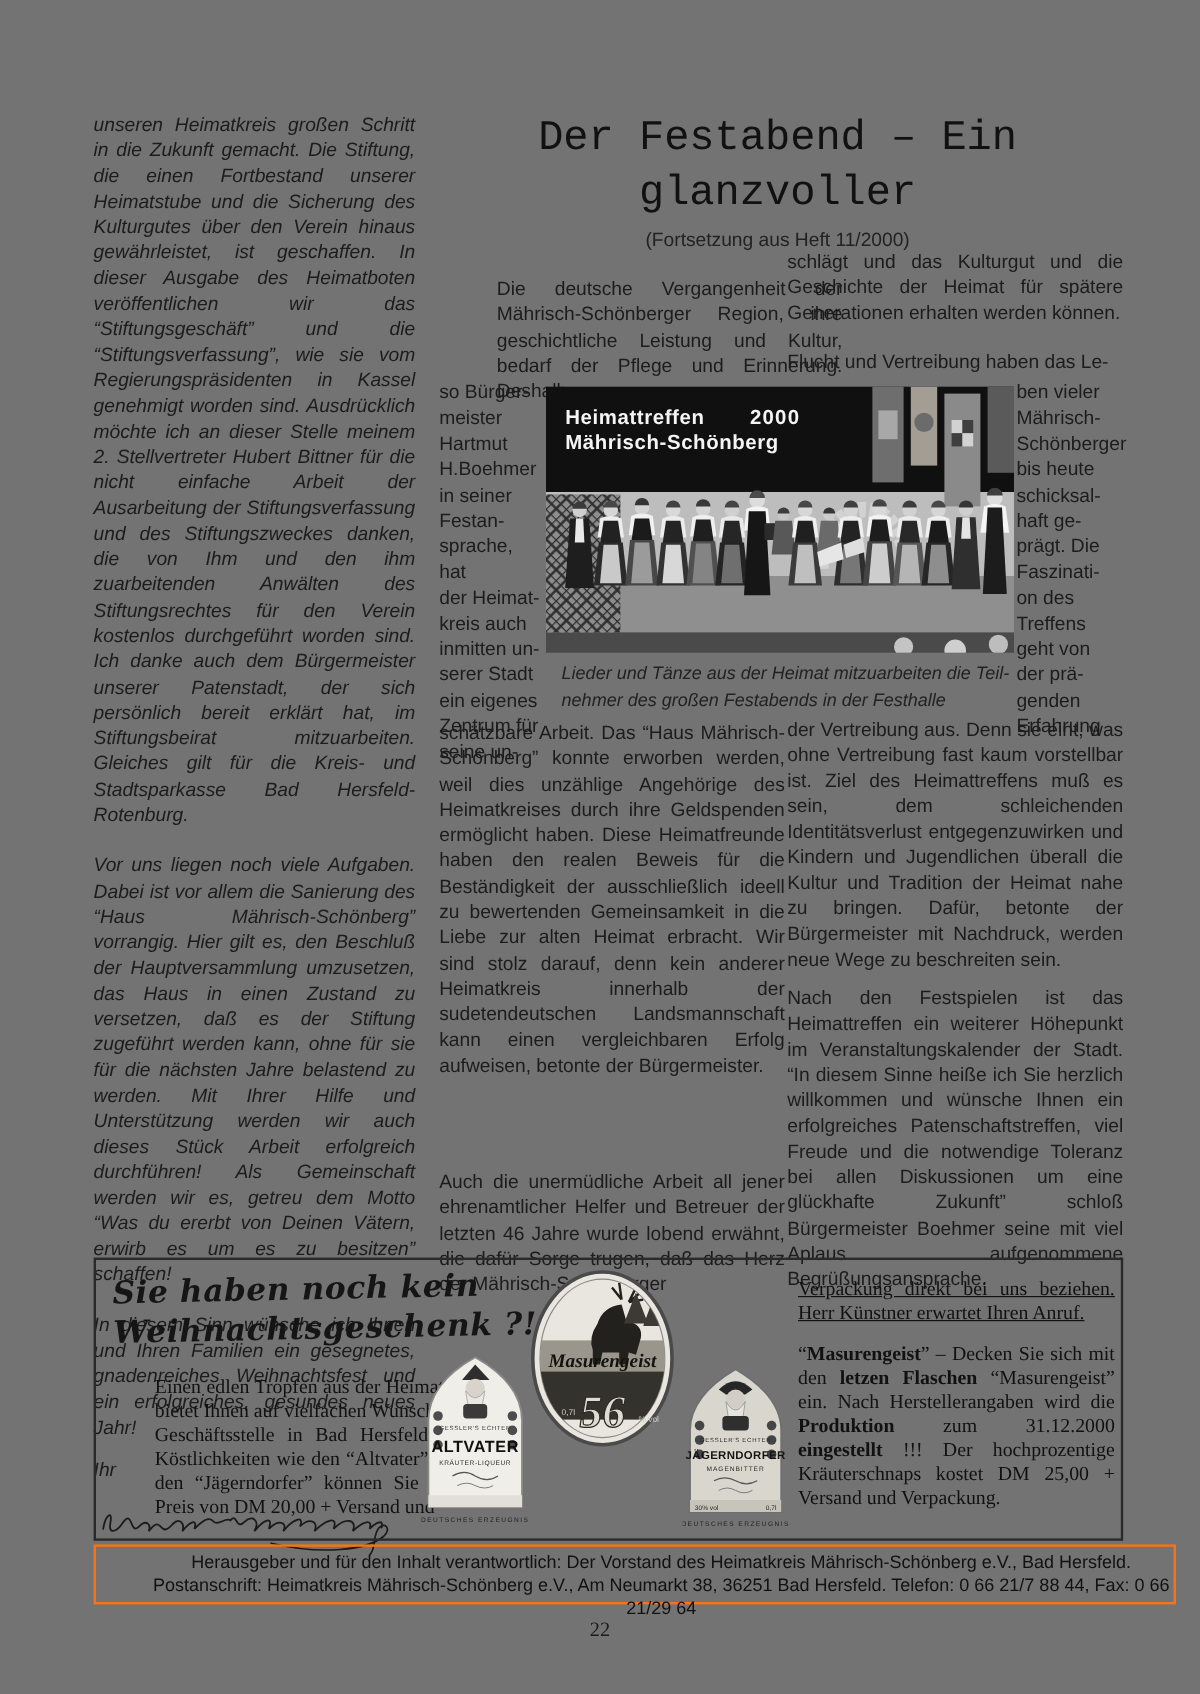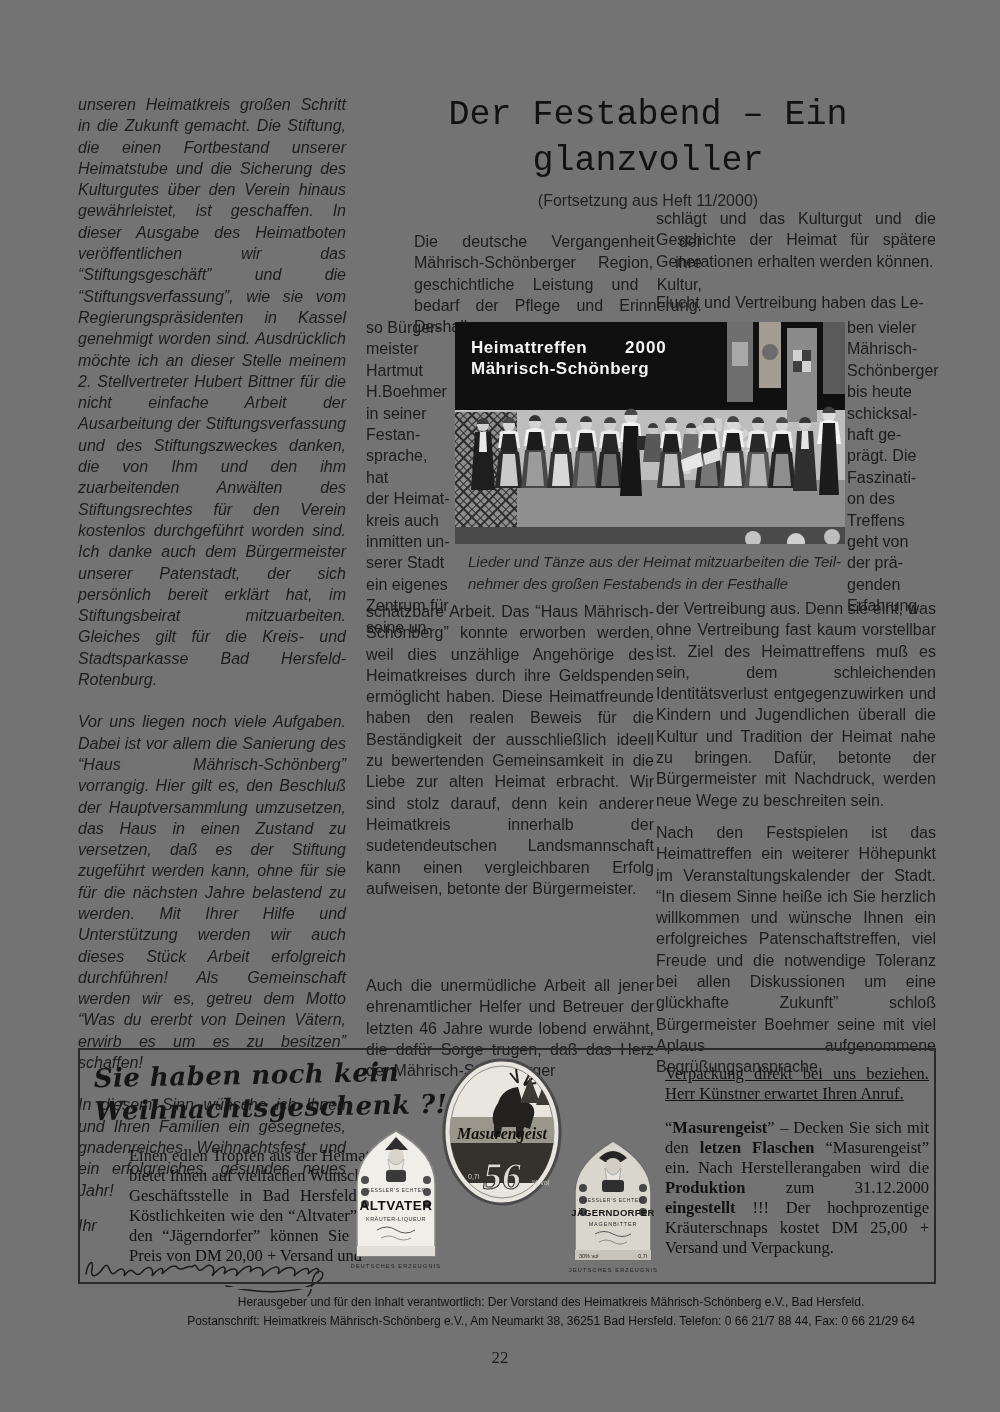--- a/index.html
+++ b/index.html
@@ -13,21 +13,21 @@
   .headline{ text-align:center; }
   .headline .t1,.headline .t2{font-size:35px;line-height:46px;font-weight:400;color:#111;display:block;font-family:Liberation Mono, monospace;}
   .headline .sub{font-size:16px;margin-top:8px;color:#222;}
   .narrow{font-size:16px;line-height:21.4px;}
   .caption{font-style:italic;font-size:15px;line-height:22px;color:#222;}
   .adbox{border:2px solid #2a2a2a;}
   .ad-serif{font-family:"Liberation Serif",serif;font-size:16.5px;line-height:20px;text-align:justify;color:#111;}
   .ad-script{font-family:"DejaVu Serif",serif;font-style:italic;font-weight:700;font-size:26px;line-height:33px;
              transform:rotate(-1.2deg);letter-spacing:0.5px;color:#151515;white-space:pre-line;}
   .b{font-weight:700;}
-  .footerbox{border:2px solid #737373;text-align:center;font-size:12px;line-height:19px;padding-top:4px;color:#111;padding-left:44px;}
+  .footerbox{border:2px solid #f97316;text-align:center;font-size:15px;line-height:19px;padding-top:4px;color:#111;padding-left:44px;}
   .pagenum{font-family:"Liberation Serif",serif;font-size:17px;text-align:center;width:100%;}
   svg text{font-family:"Liberation Sans",sans-serif;}
   .lblserif{font-family:"Liberation Serif",serif;}
 </style>
 </head>
 <body>
 
 <div class="page">
 
   <div class="abs it" style="left:78px;top:94px;width:268px;">

